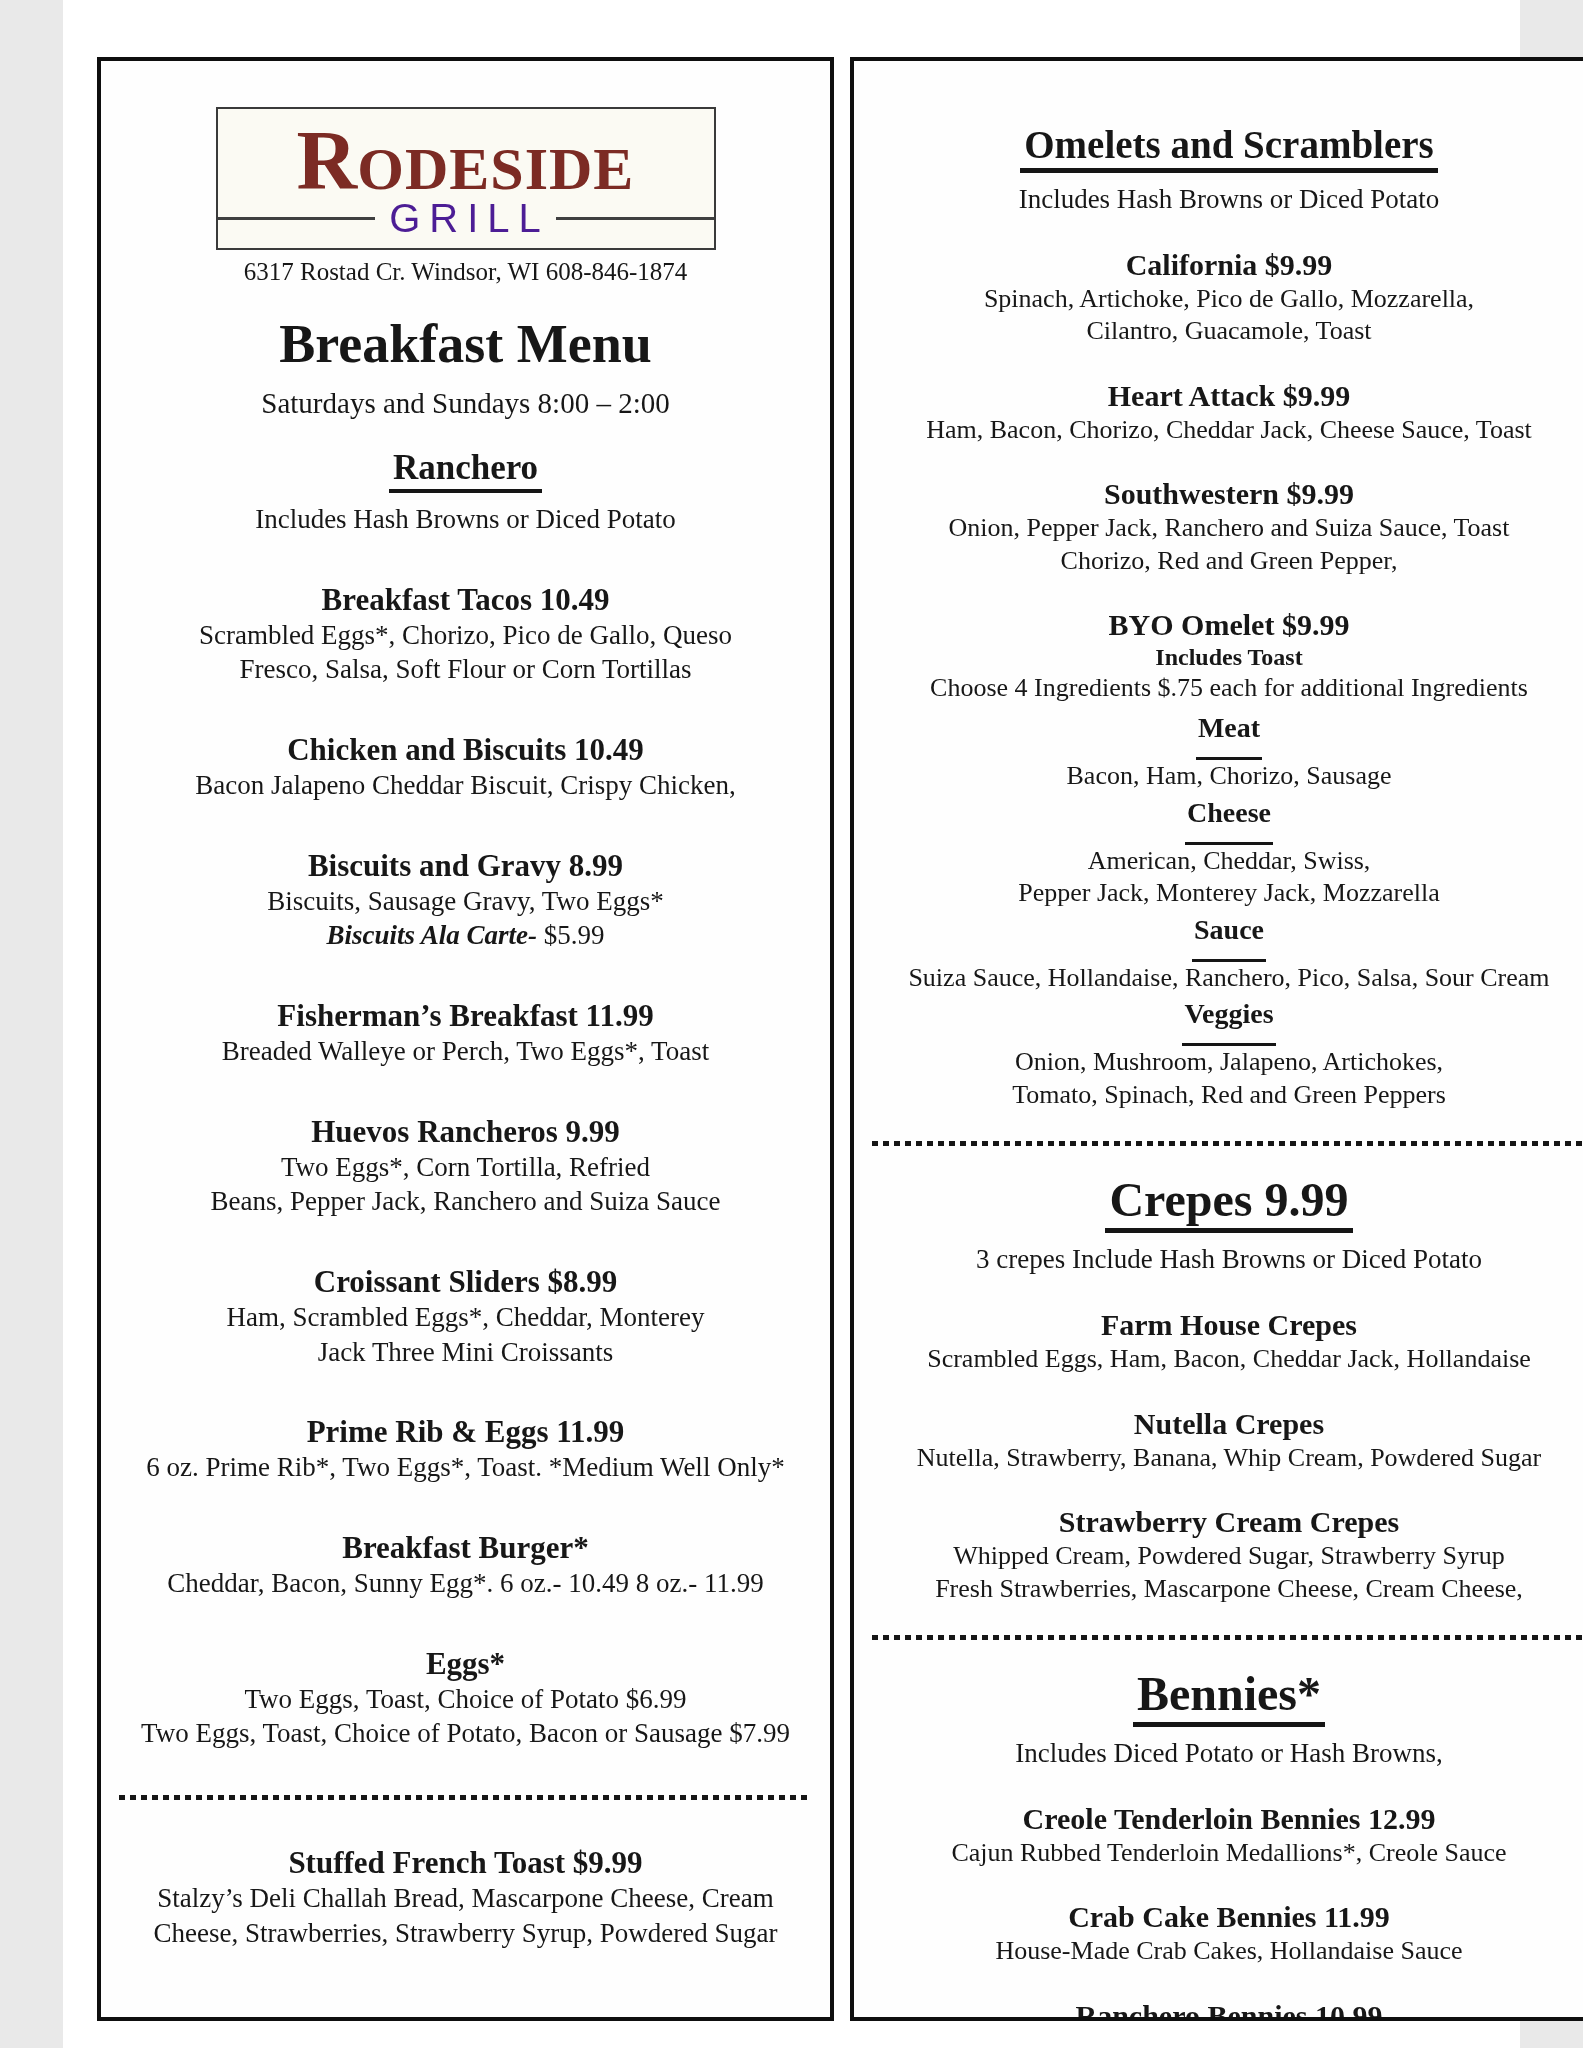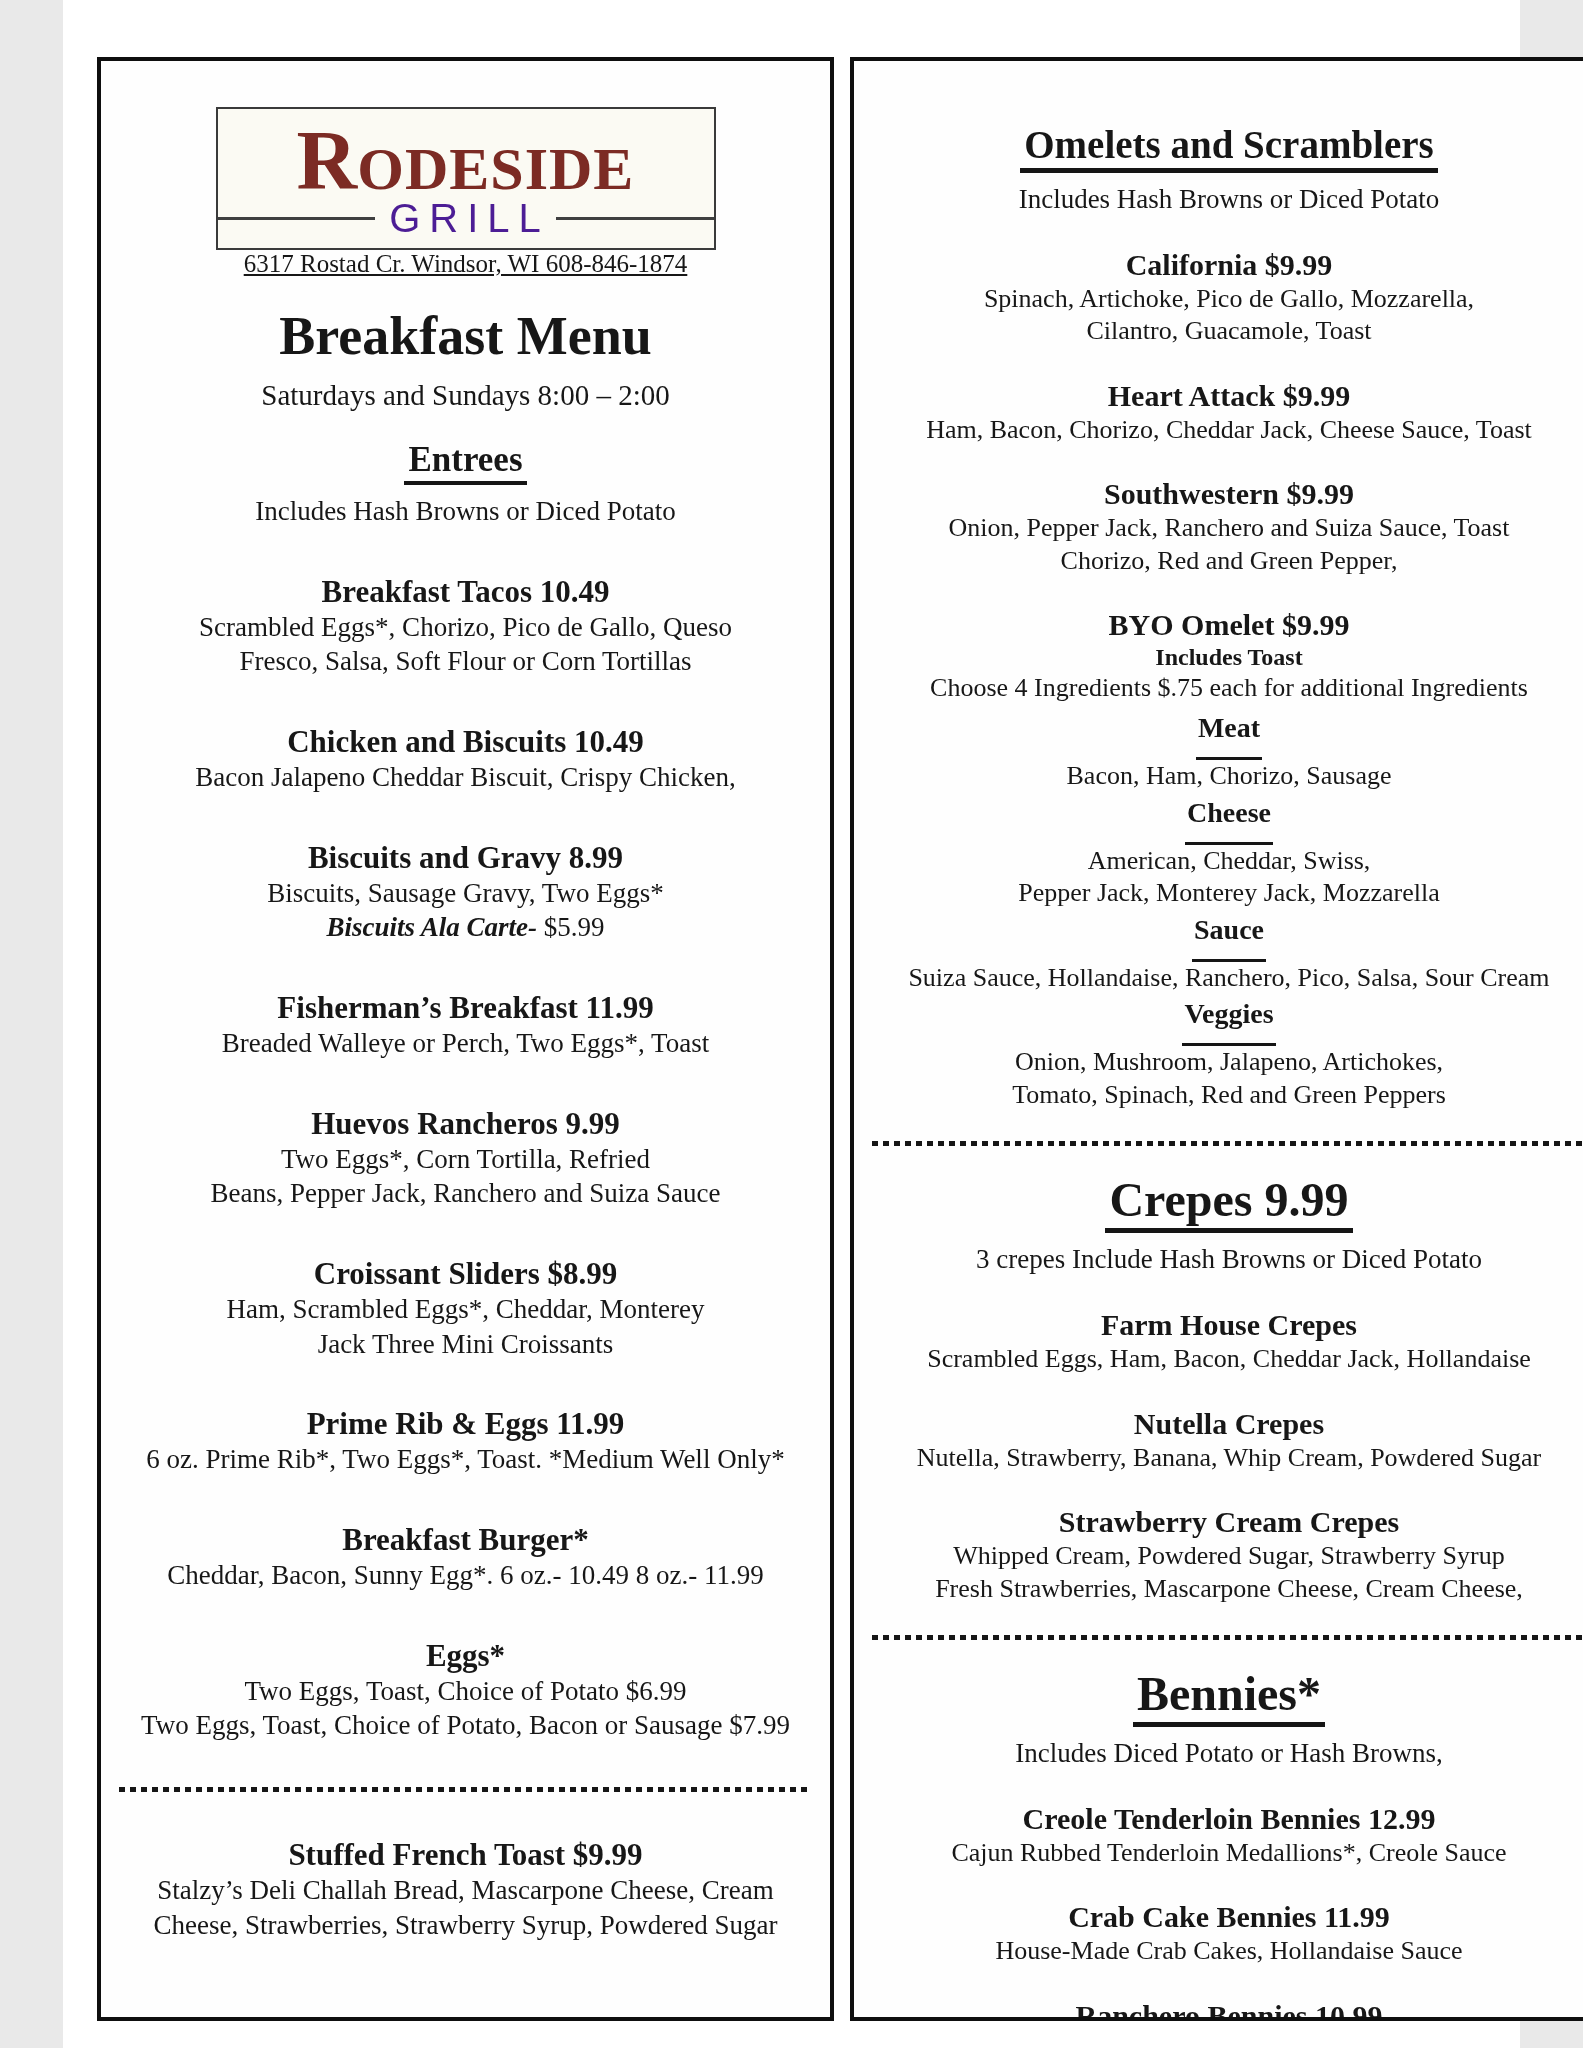--- a/index.html
+++ b/index.html
@@ -15,21 +15,21 @@
   
   .logo-box{width:500px;margin:0 auto;background:#fbfaf3;border:2px solid #3a3a3a;
             padding:16px 0 10px;box-sizing:border-box;}
   .logo-top{color:#7c2b24;line-height:0.85;white-space:nowrap;}
   .logo-r{font-size:84px;font-weight:bold;}
   .logo-odeside{font-size:60px;font-weight:bold;letter-spacing:1px;}
   .logo-grill-row{display:flex;align-items:center;margin-top:2px;}
   .logo-rule{height:3px;background:#3f3f3f;flex:1;}
   .logo-grill{font-family:"Liberation Sans","DejaVu Sans",sans-serif;font-size:40px;
               color:#4c1d95;letter-spacing:9px;padding:0 6px 0 14px;line-height:1;}
-  .logo-address{font-size:25px;text-decoration:underline;}
+  .logo-address{font-size:25px;margin-top:8px;}
 
   .page-title{font-size:54px;font-weight:bold;margin-top:30px;line-height:1.05;}
   .hours{font-size:29px;margin-top:14px;}
 
   
   .section{margin:30px 0 6px;}
   .section-title{display:inline-block;font-weight:bold;line-height:1.02;padding:0 4px 3px;}
   .size-sm{font-size:35px;border-bottom:4px solid #151515;}
   .size-md{font-size:39px;border-bottom:5px solid #151515;}
   .size-lg{font-size:48px;border-bottom:5px solid #151515;}
@@ -72,21 +72,21 @@
           <div class="logo-grill">GRILL</div>
           <div class="logo-rule"></div>
         </div>
       </div>
       <div class="logo-address">6317 Rostad Cr. Windsor, WI  608-846-1874</div>
 
       <div class="page-title">Breakfast Menu</div>
       <div class="hours">Saturdays and Sundays 8:00 – 2:00</div>
 
       <div id="left-blocks">
-          <div class="section"><div class="section-title size-sm">Entrees</div><div class="section-subtitle">Includes Hash Browns or Diced Potato</div></div>
+          <div class="section"><div class="section-title size-sm">Ranchero</div><div class="section-subtitle">Includes Hash Browns or Diced Potato</div></div>
           <div class="item">
             <div class="item-title">Breakfast Tacos 10.49</div>
             <div class="item-desc">Scrambled Eggs*, Chorizo, Pico de Gallo, Queso</div>
             <div class="item-desc">Fresco, Salsa, Soft Flour or Corn Tortillas</div>
           </div>
           <div class="item">
             <div class="item-title">Chicken and Biscuits 10.49</div>
             <div class="item-desc">Bacon Jalapeno Cheddar Biscuit, Crispy Chicken,</div>
           </div>
           <div class="item">

